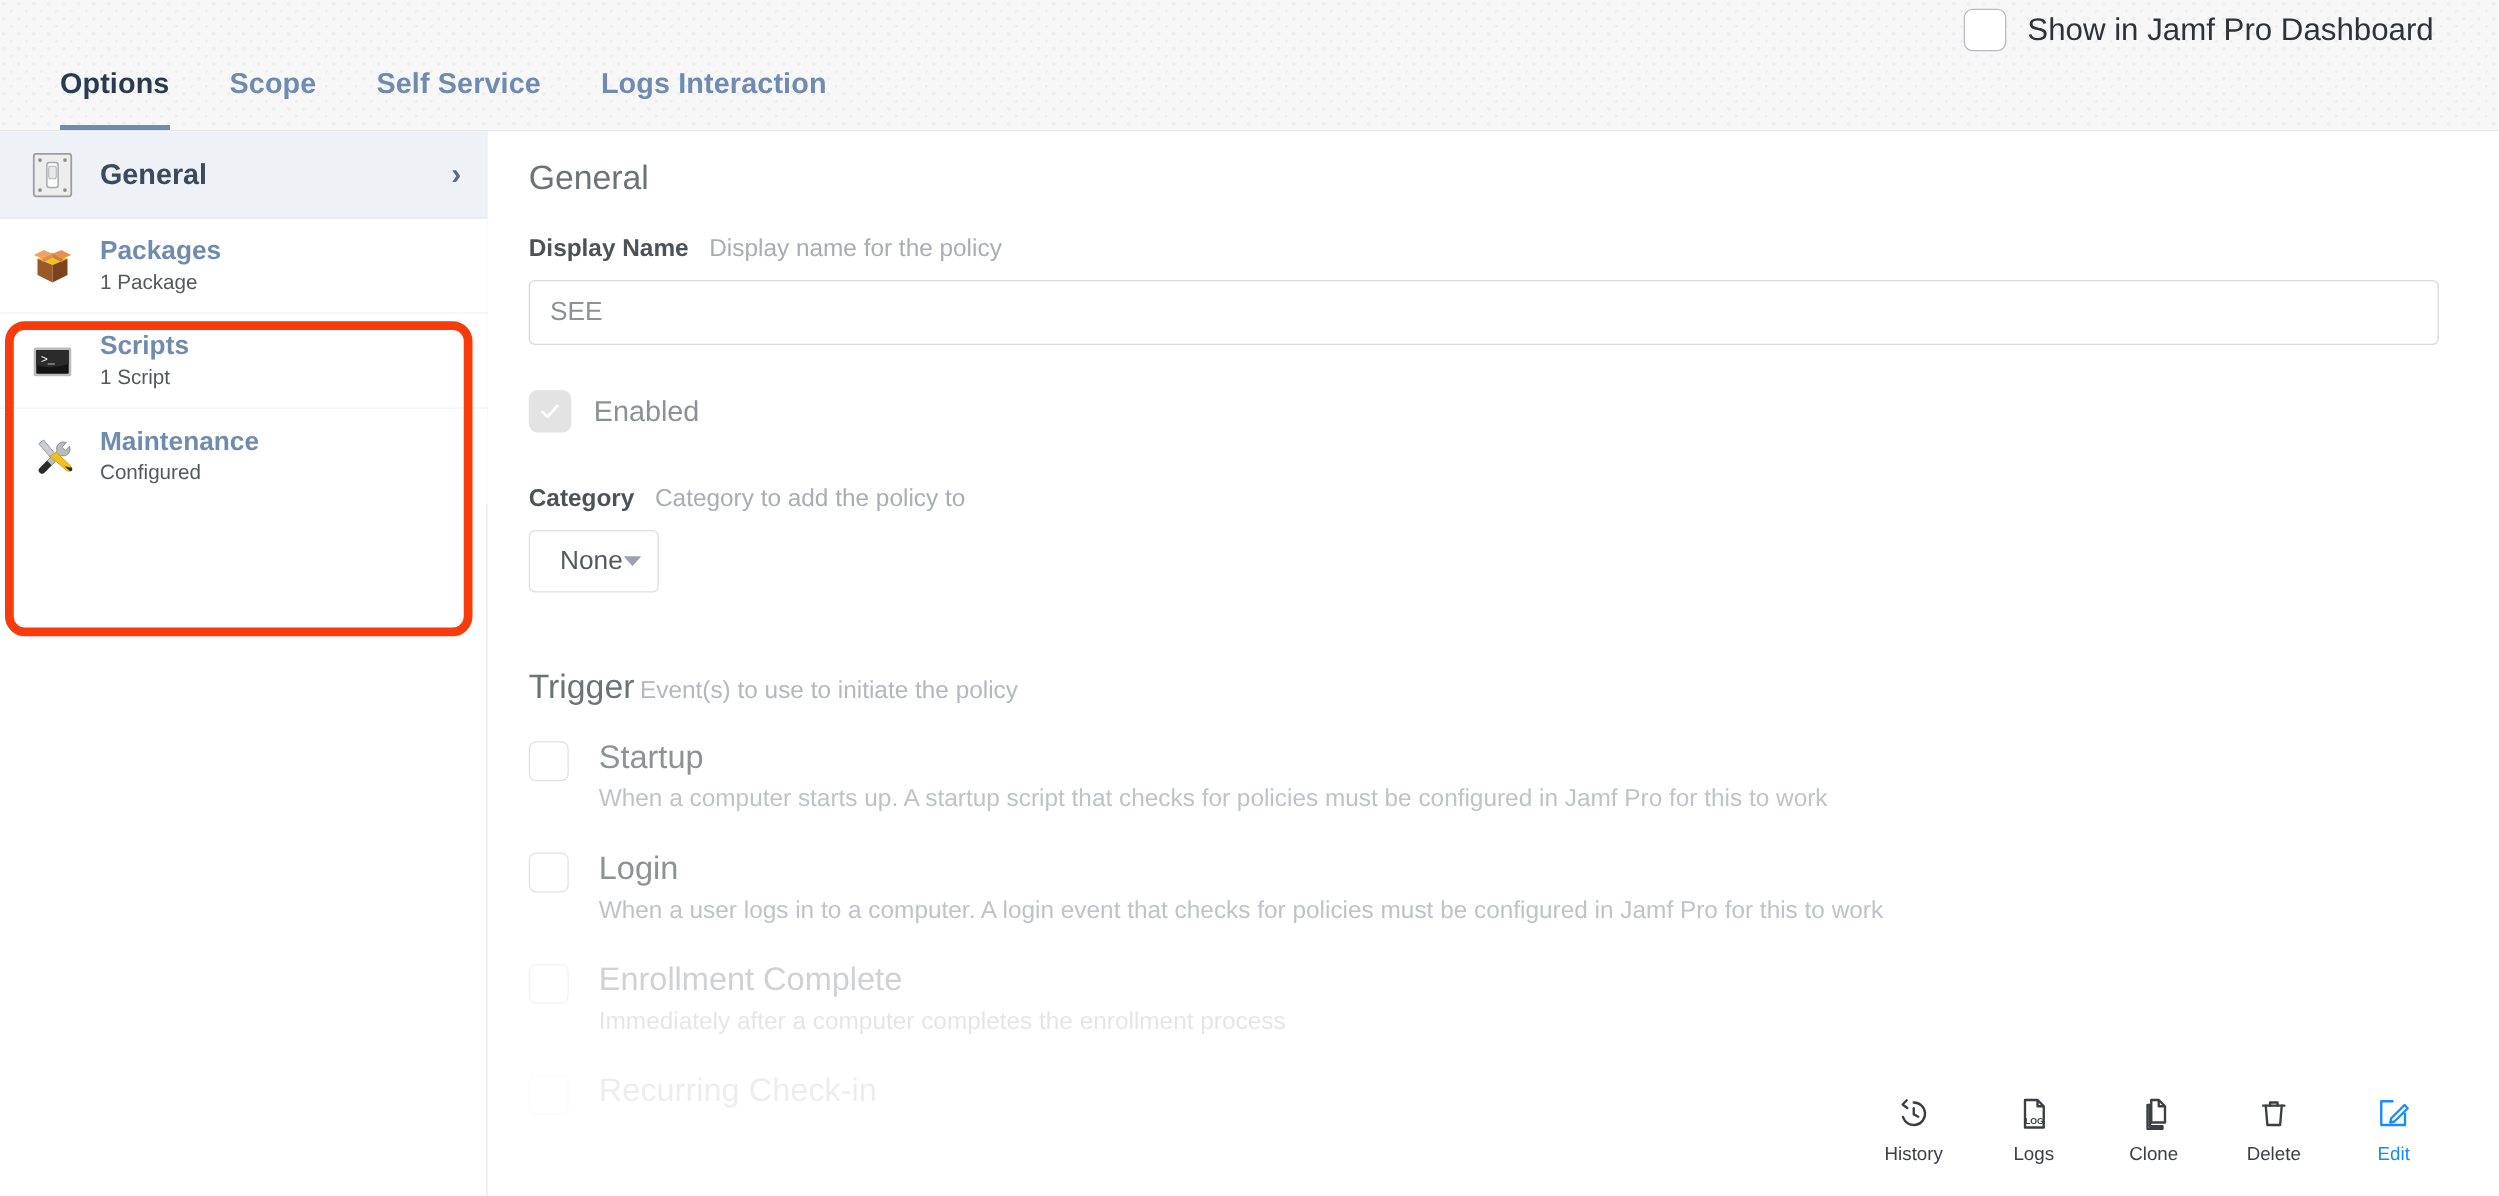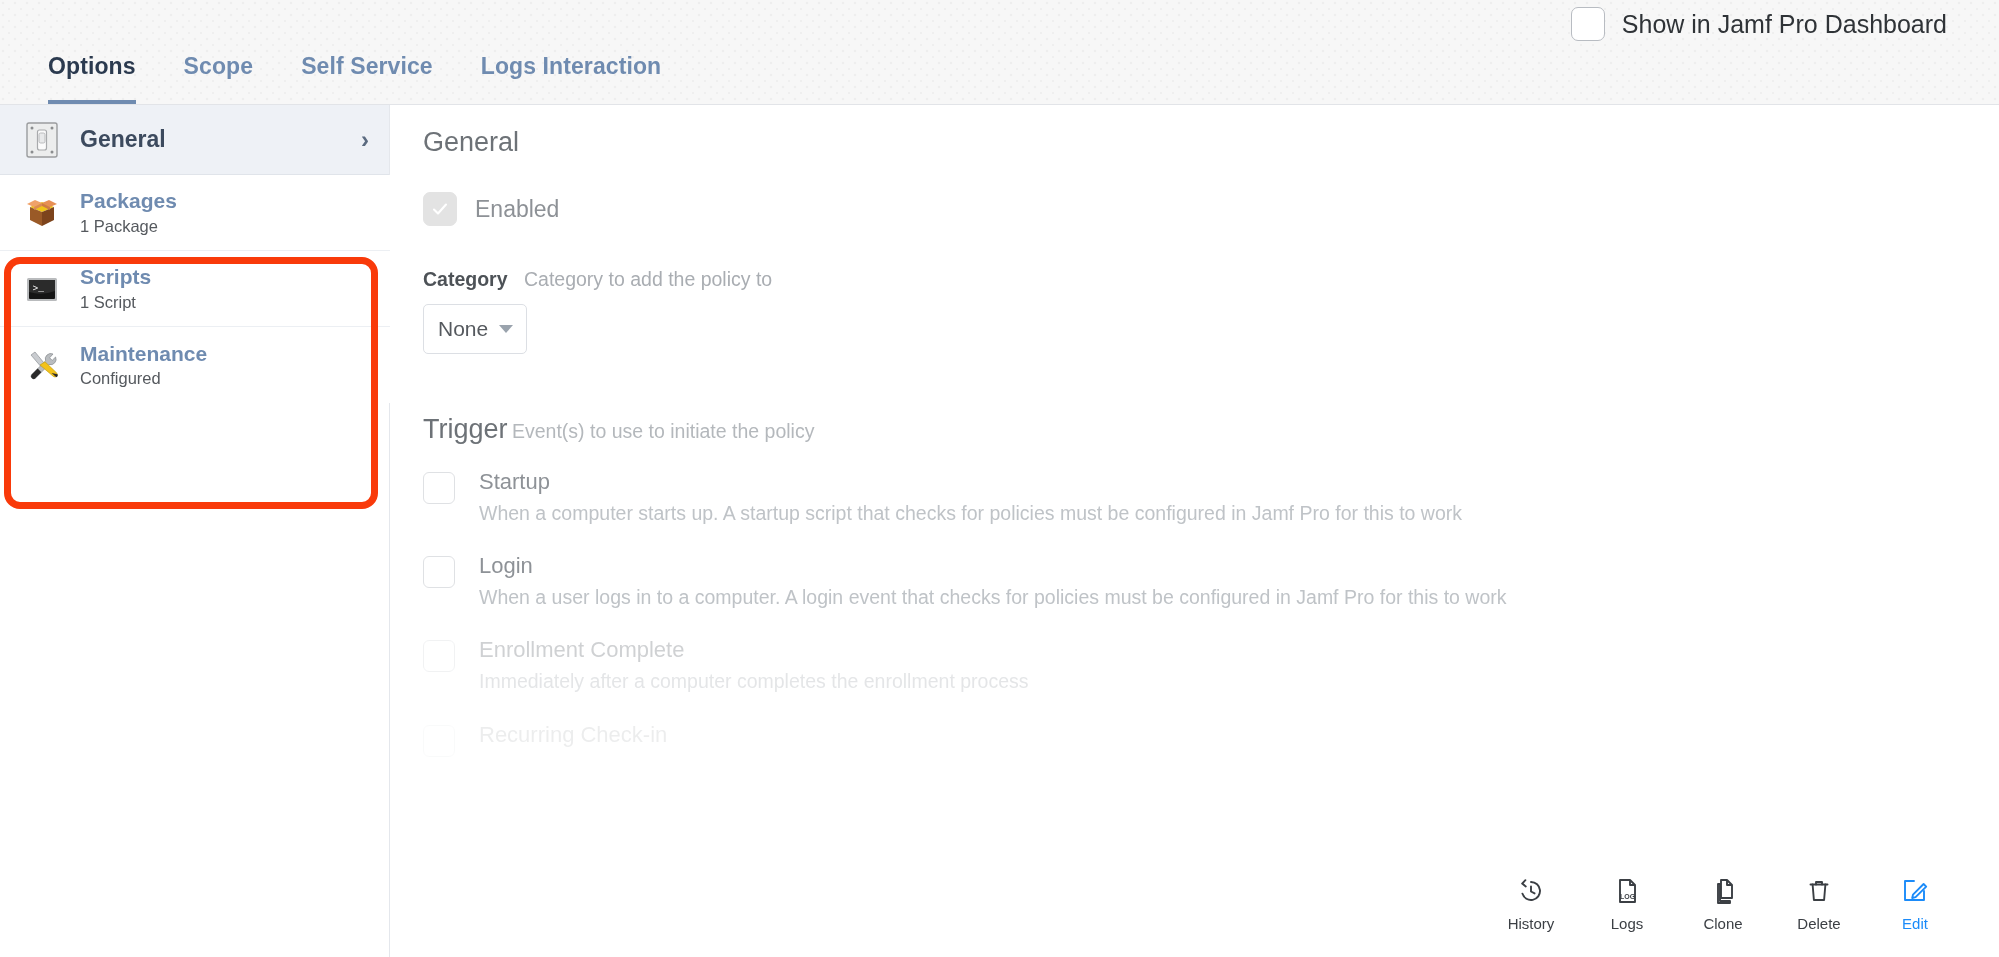--- a/index.html
+++ b/index.html
@@ -91,33 +91,33 @@
 
   .enabled-row { display: flex; align-items: center; gap: 18px; margin: 36px 0 42px 0; }
   .cb.checked-disabled {
     background: #e3e3e3; border-color: #e3e3e3;
   }
   .enabled-row .lbl { font-size: 23px; color: #8d9196; }
 
   .select {
     margin-top: 13px; width: 104px; height: 50px; border: 1px solid #dcdfe4; border-radius: 5px;
     background: #fff; display: flex; align-items: center; justify-content: space-between;
-    padding: 0 13px 0 14px; cursor: pointer;
+    padding: 0 13px 0 24px; cursor: pointer;
   }
   .select .val { font-size: 21px; color: #55595e; }
   .caret { width: 0; height: 0; border-left: 7px solid transparent; border-right: 7px solid transparent; border-top: 8px solid #9aa3ad; }
 
   h2.trigger { font-size: 27px; color: #6d7277; font-weight: normal; margin: 40px 0 0 0; line-height: 1; display: inline-block; }
   .trigger-hint { font-size: 19.5px; color: #b4b8bc; }
 
   .trg { display: flex; gap: 24px; margin-top: 26px; }
   .trg .cbwrap { padding-top: 3px; }
   .cb.light { border-color: #dfe1e4; width: 32px; height: 32px; border-radius: 6px; }
   .trg .body { flex: 1; min-width: 0; }
-  .trg .name { font-size: 22px; color: #8e9297; line-height: 1.18; }
+  .trg .name { font-size: 26px; color: #8e9297; line-height: 1.18; }
   .trg .desc { font-size: 19.5px; color: #bfc3c7; line-height: 1.45; margin-top: 4px; max-width: 1490px; }
 
   .faded1 { opacity: 0.42; }
   .faded2 { opacity: 0.16; }
 
   
   .actionbar {
     position: absolute; right: 0; bottom: 0; width: 1110px; height: 108px;
     background: #fff; display: flex; align-items: center; justify-content: flex-end;
     padding-right: 36px; gap: 0; z-index: 20;
@@ -224,20 +224,25 @@
     </div>
 
     <div class="redbox"></div>
   </div>
 
   <div class="main">
     <div class="pad">
 
       <h2 class="section">General</h2>
 
+      <div class="fieldrow">
+        <span class="fieldlabel">Display Name</span>
+        <span class="fieldhint">Display name for the policy</span>
+        <input class="textbox" type="text" placeholder="SEE" style="">
+      </div>
 
       <div class="enabled-row">
         <div class="cb checked-disabled">
           <svg width="20" height="20" viewBox="0 0 20 20">
             <path d="M4 10.5 L8 14.5 L16 5.5" fill="none" stroke="#ffffff" stroke-width="2.1" stroke-linecap="round" stroke-linejoin="round"></path>
           </svg>
         </div>
         <div class="lbl">Enabled</div>
       </div>
 

